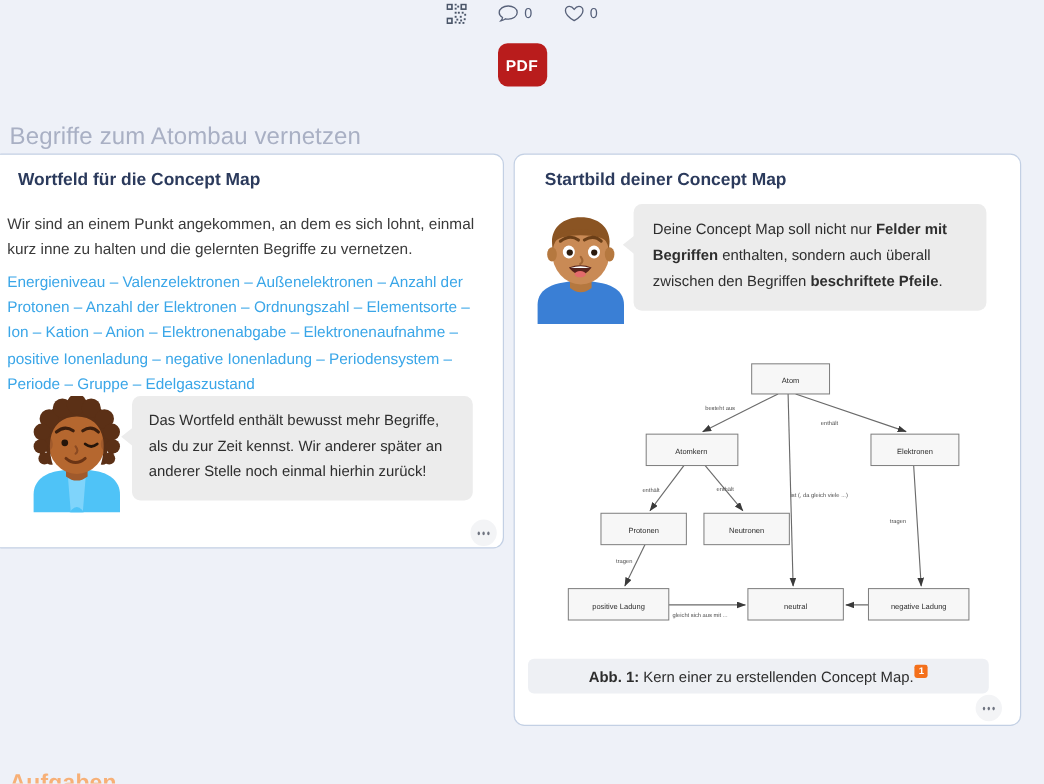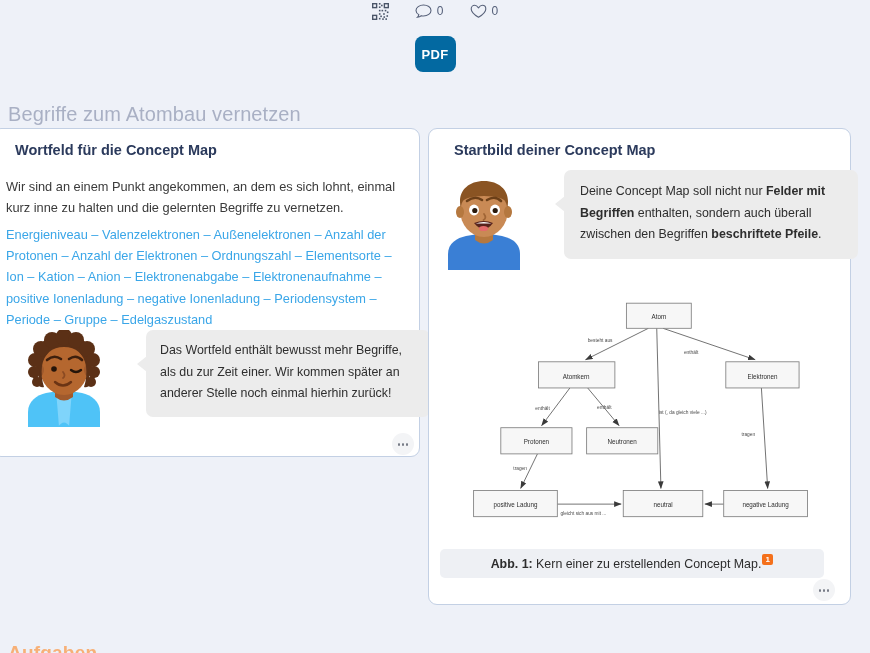--- a/index.html
+++ b/index.html
@@ -16,21 +16,21 @@
   .topbar{
     position:absolute;top:0;left:0;width:870px;height:22px;
     display:flex;justify-content:center;align-items:center;gap:26px;
   }
   .topbar .icon-group{display:flex;align-items:center;gap:5px;color:#59637a;font-size:12px;}
   .qr{width:17px;height:17px;display:block;}
   .stat-num{font-size:12px;color:#55607a;line-height:1;}
   
   .pdf-wrap{position:absolute;top:36px;left:0;width:870px;display:flex;justify-content:center;}
   .pdf-btn{
-    width:41px;height:36px;border-radius:8px;background:#0369a1;
+    width:41px;height:36px;border-radius:8px;background:#b91c1c;
     color:#fff;font-size:13px;font-weight:bold;letter-spacing:.3px;
     display:flex;align-items:center;justify-content:center;border:none;cursor:pointer;
   }
   
   .page-title{
     position:absolute;top:90px;left:8px;
     font-size:20px;font-weight:normal;color:#a9b0c4;letter-spacing:.1px;
   }
   
   .card{
@@ -44,21 +44,21 @@
   #card-right .card-title{position:absolute;left:15px;top:13px;margin-left:10px;}
   .intro-text{
     position:absolute;left:13px;top:35px;width:400px;
     font-size:12.8px;line-height:1.62;color:#3a3a3a;
   }
   .wordfield{
     position:absolute;left:13px;top:82px;width:398px;
     font-size:12.8px;line-height:1.66;color:#3aa6e8;
   }
   
-  .speech-row{position:absolute;display:flex;align-items:flex-start;gap:36px;}
+  .speech-row{position:absolute;display:flex;align-items:flex-start;}
   #speech-left{left:18px;top:330px;}
   #speech-right{left:440px;top:170px;}
   .avatar{position:relative;flex:0 0 auto;}
   .bubble{
     position:relative;background:#ececec;border-radius:7px;
     font-size:12.4px;line-height:1.75;color:#2e2e2e;box-sizing:border-box;
   }
   .bubble::before{
     content:"";position:absolute;left:-9px;top:26px;
     border-top:8px solid transparent;border-bottom:8px solid transparent;
@@ -193,21 +193,21 @@
 
         <circle cx="36" cy="39" r="2.8" fill="#25150a"></circle>
 
         <path d="M53 40 q5 4 10 0" stroke="#25150a" stroke-width="2.4" fill="none" stroke-linecap="round"></path>
 
         <path d="M45 42 q3 4 0 6" stroke="#8b4a22" stroke-width="1.8" fill="none" stroke-linecap="round"></path>
         <path d="M37 52 q8 7 16 0" stroke="#6b3414" stroke-width="2.4" fill="none" stroke-linecap="round"></path>
       </g>
     </svg>
   </div>
-  <div class="bubble" id="bubble-left">Das Wortfeld enthält bewusst mehr Begriffe, als du zur Zeit einer. Wir kommen später an anderer Stelle noch einmal hierhin zurück!</div>
+  <div class="bubble" id="bubble-left">Das Wortfeld enthält bewusst mehr Begriffe, als du zur Zeit kennst. Wir anderer später an anderer Stelle noch einmal hierhin zurück!</div>
 </div>
 
 <button class="kebab" id="kebab-left">
   <span></span>
   <span></span>
   <span></span>
 </button>
 
 <section class="card" id="card-right">
   <h2 class="card-title">Startbild deiner Concept Map</h2>

